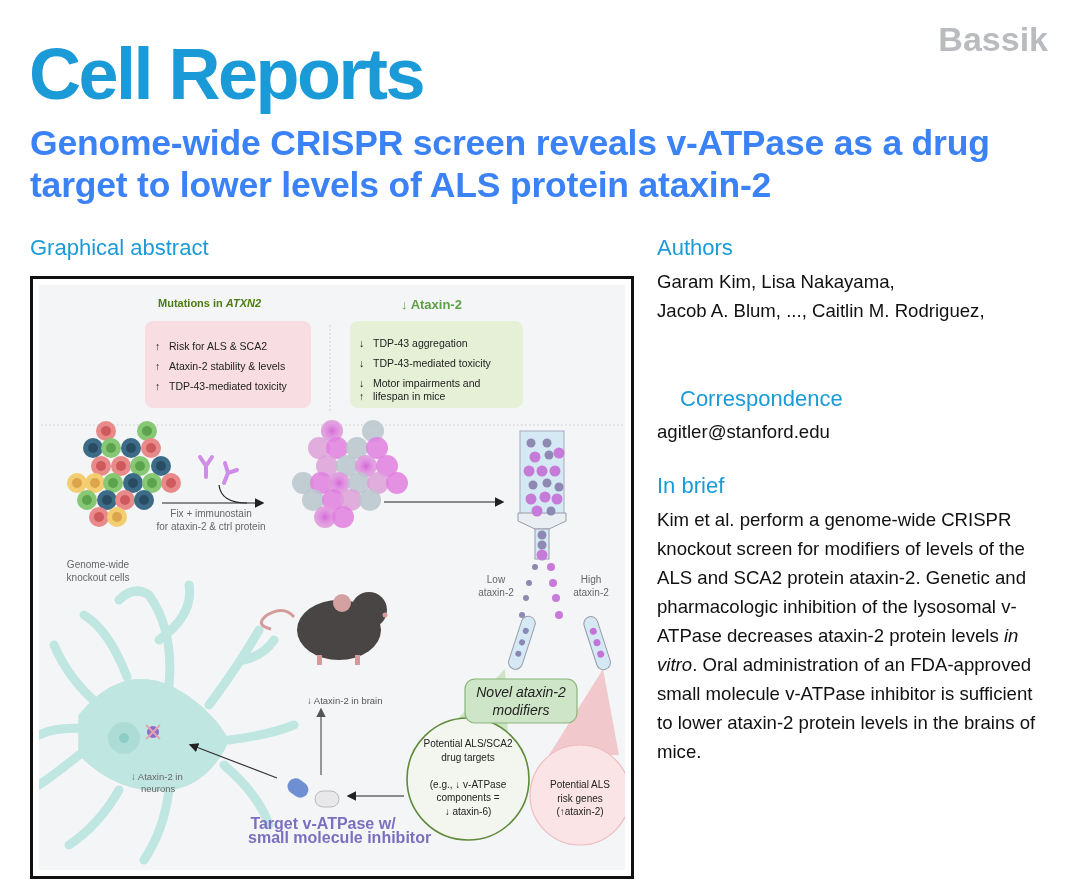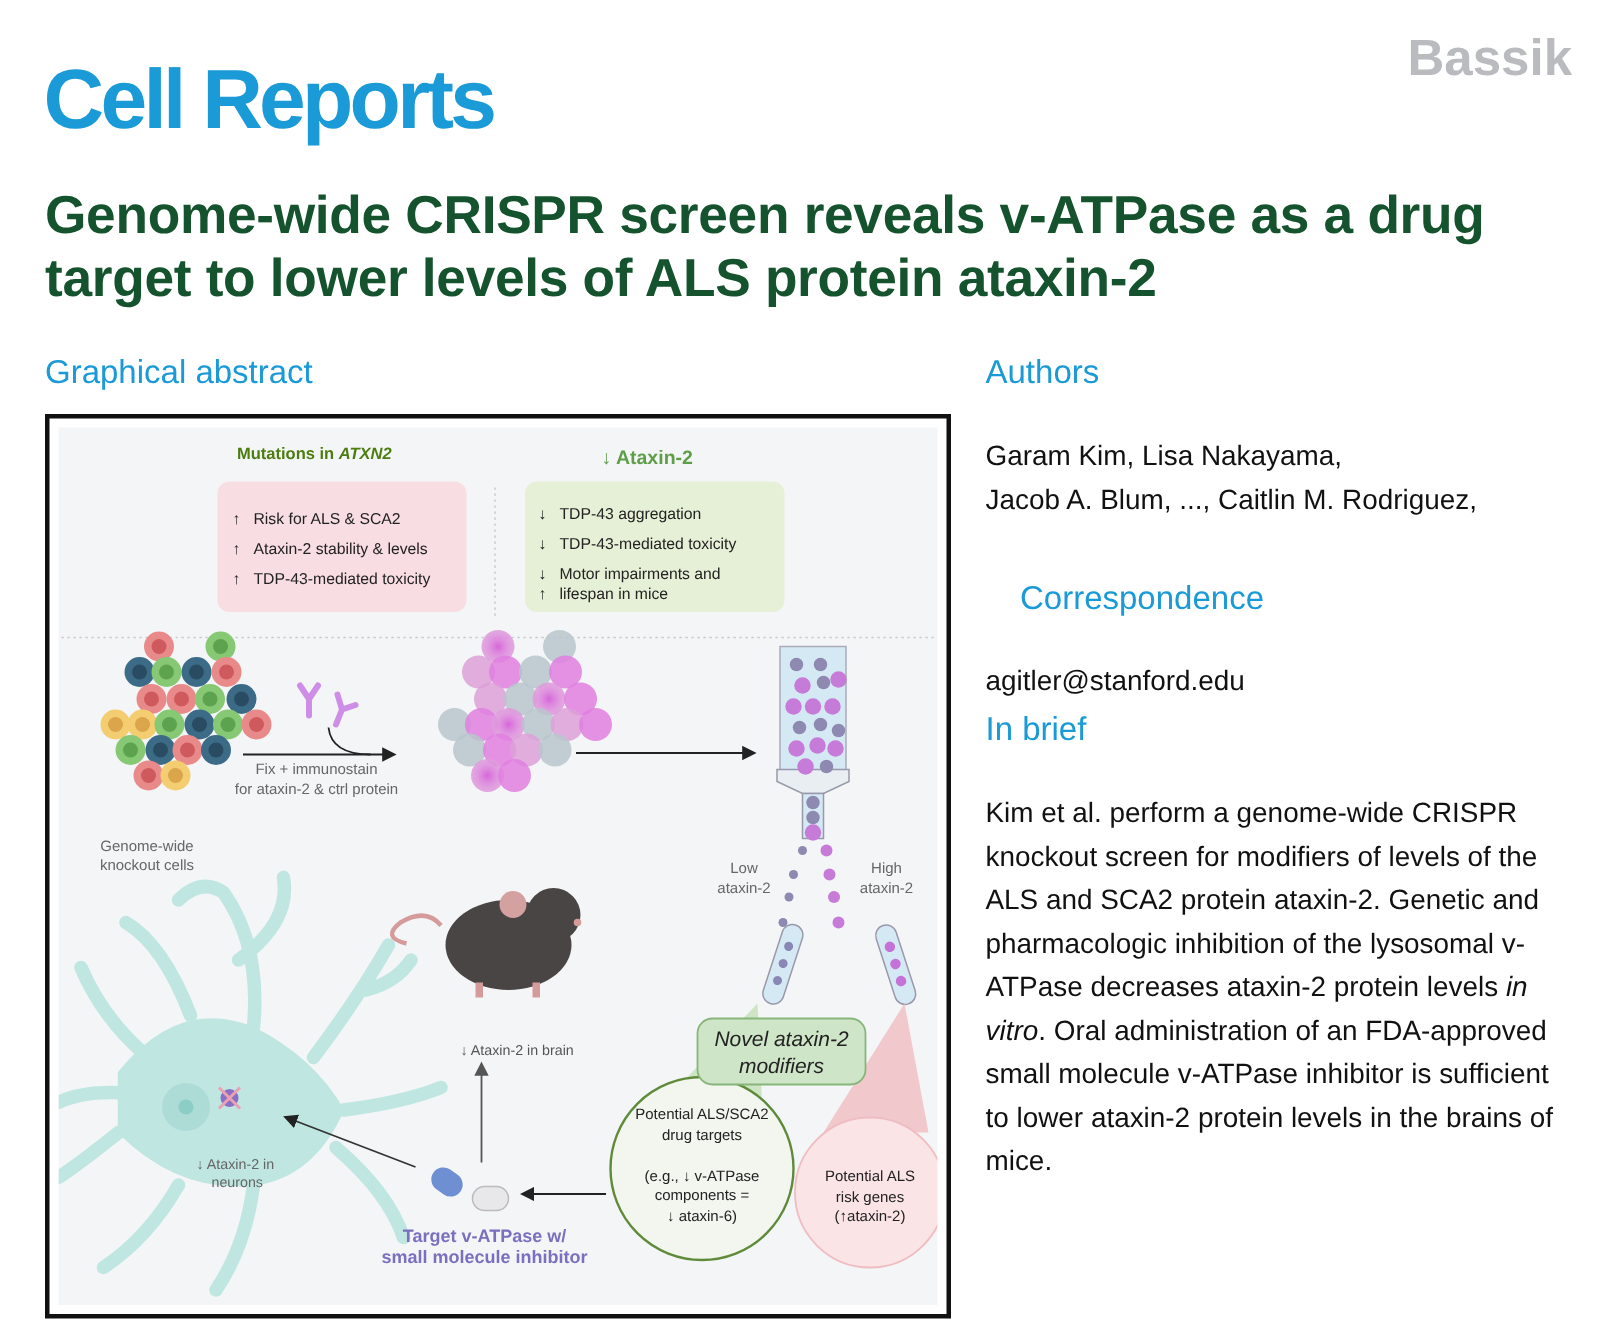--- a/index.html
+++ b/index.html
@@ -1,21 +1,21 @@
 <!DOCTYPE html>
 <html><head>
 <meta charset="utf-8">
 <style>
   html, body { margin:0; padding:0; background:#ffffff; }
   body { width:1080px; height:891px; position:relative; overflow:hidden; font-family:"Liberation Sans", sans-serif; color:#111; }
-  .journal { position:absolute; left:29px; top:38px; font-size:56px; font-weight:bold; color:#1a9ad6; letter-spacing:-2.5px; line-height:1; }
+  .journal { position:absolute; left:29px; top:38px; font-size:72px; font-weight:bold; color:#1a9ad6; letter-spacing:-2.5px; line-height:1; }
   .report { position:absolute; right:32px; top:22px; font-size:34px; font-weight:bold; color:#b9bbbf; line-height:1; }
-  .title { position:absolute; left:30px; top:122px; width:1040px; font-size:35.5px; font-weight:bold; line-height:42px; color:#14532d; letter-spacing:-0.2px; }
+  .title { position:absolute; left:30px; top:122px; width:1040px; font-size:35.5px; font-weight:bold; line-height:42px; color:#3b82f6; letter-spacing:-0.2px; }
   .sec-head { position:absolute; font-size:22px; color:#1a9ad6; line-height:1; }
-  .side-text { position:absolute; left:657px; width:410px; font-size:18.6px; line-height:29px; color:#111;margin-top:22px; }
+  .side-text { position:absolute; left:657px; width:410px; font-size:18.6px; line-height:29px; color:#111; }
   .ga-frame { position:absolute; left:30px; top:276px; width:598px; height:597px; border:3px solid #111; background:#fff; }
   .ga-inner { position:absolute; left:6px; top:6px; right:6px; bottom:6px; background:#f4f5f7; overflow:hidden; }
   .ga-inner svg { position:absolute; left:0; top:0; }
   .t { position:absolute; font-family:"Liberation Sans", sans-serif; white-space:nowrap; }
 </style>
 </head>
 <body>
 
 <div class="journal">Cell Reports</div>
 <div class="report">Bassik</div>
@@ -274,21 +274,21 @@
         <div>risk genes</div>
         <div>(↑ataxin-2)</div>
       </div>
 
     <div class="t" style="left:268px;top:410px;font-size:9.5px;color:#555;">↓ Ataxin-2 in brain</div>
     <div class="t" style="left:92px;top:486px;font-size:9.5px;color:#666;line-height:12px;">
         <div>↓ Ataxin-2 in</div>
         <div style="padding-left:10px">neurons</div>
       </div>
 
-    <div class="t" style="left:209px;top:532px;width:150px;text-align:center;font-size:12px;font-weight:bold;color:#7b6fbf;line-height:14px;">
+    <div class="t" style="left:209px;top:532px;width:150px;text-align:center;font-size:16px;font-weight:bold;color:#7b6fbf;line-height:14px;">
         <div>Target v-ATPase w/</div>
         <div>small molecule inhibitor</div>
       </div>
   </div>
 </div>
 
 <div class="sec-head" style="left:657px;top:237px;">Authors</div>
 <div id="authors" class="side-text" style="top:267px;">
     <div>Garam Kim, Lisa Nakayama,</div>
     <div>Jacob A. Blum, ..., Caitlin M. Rodriguez,</div>

